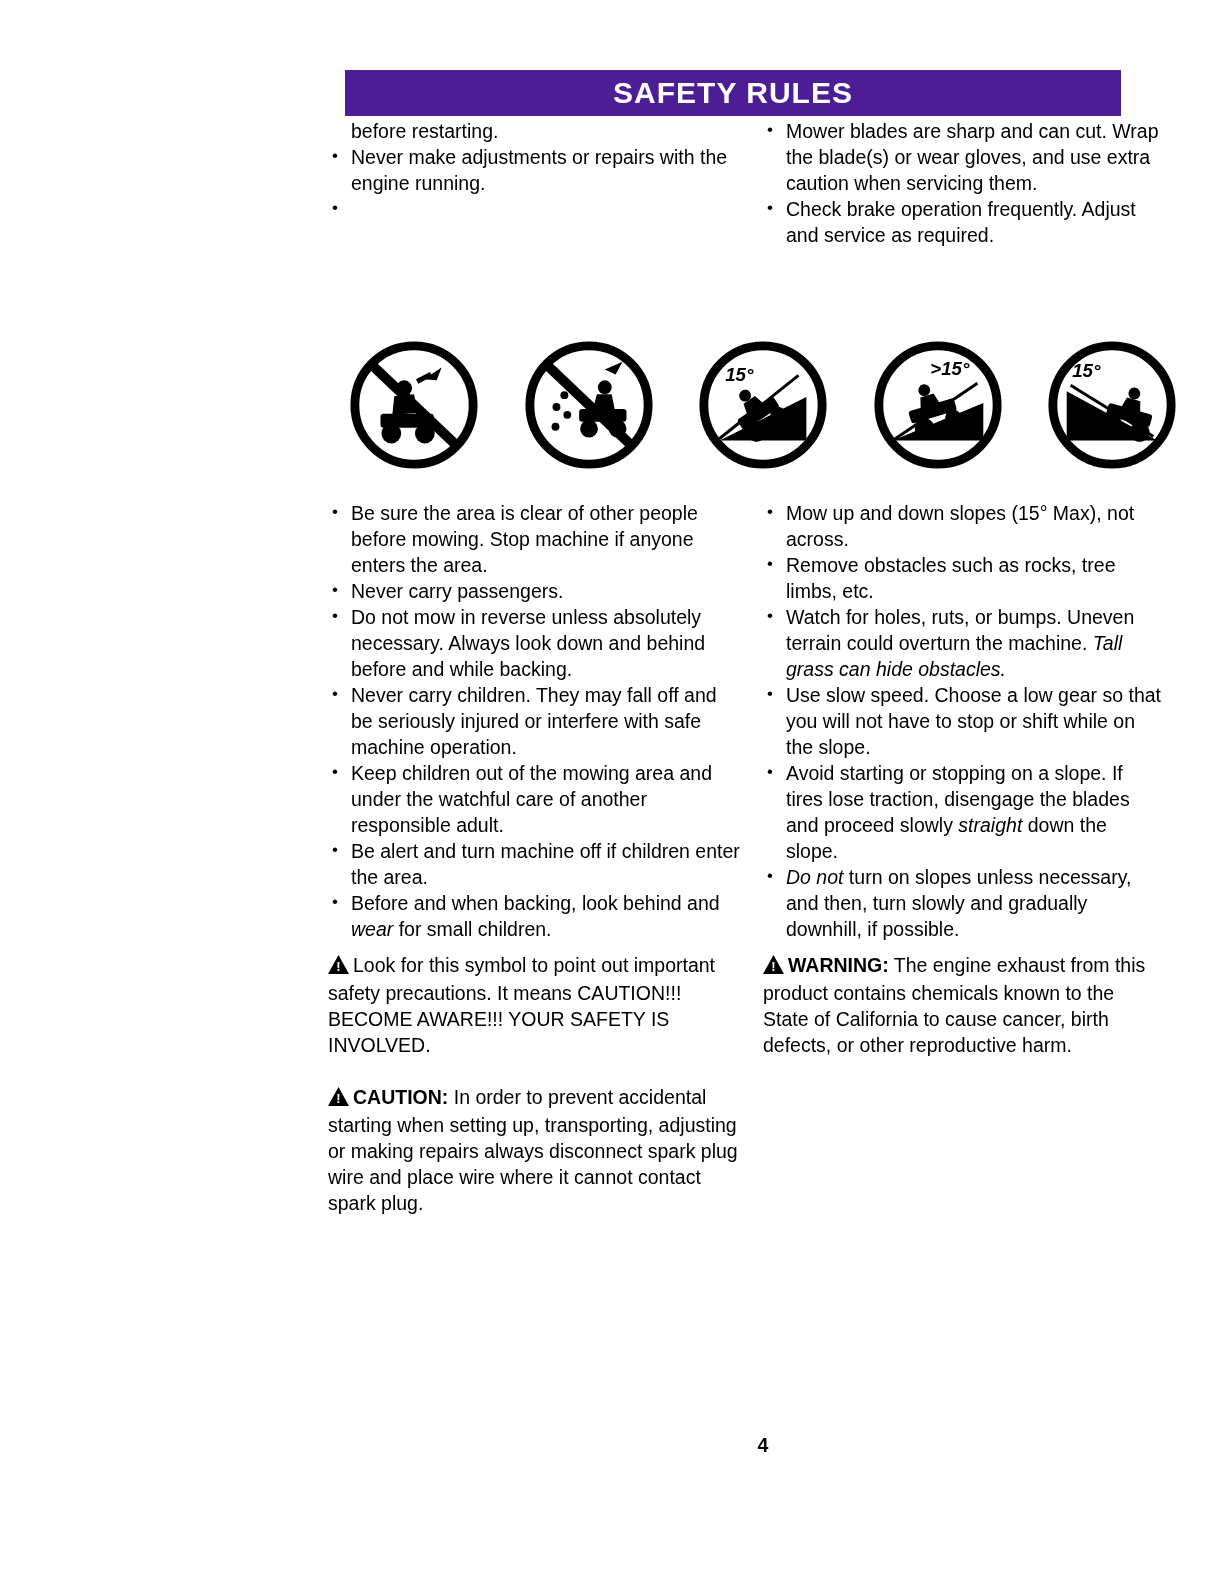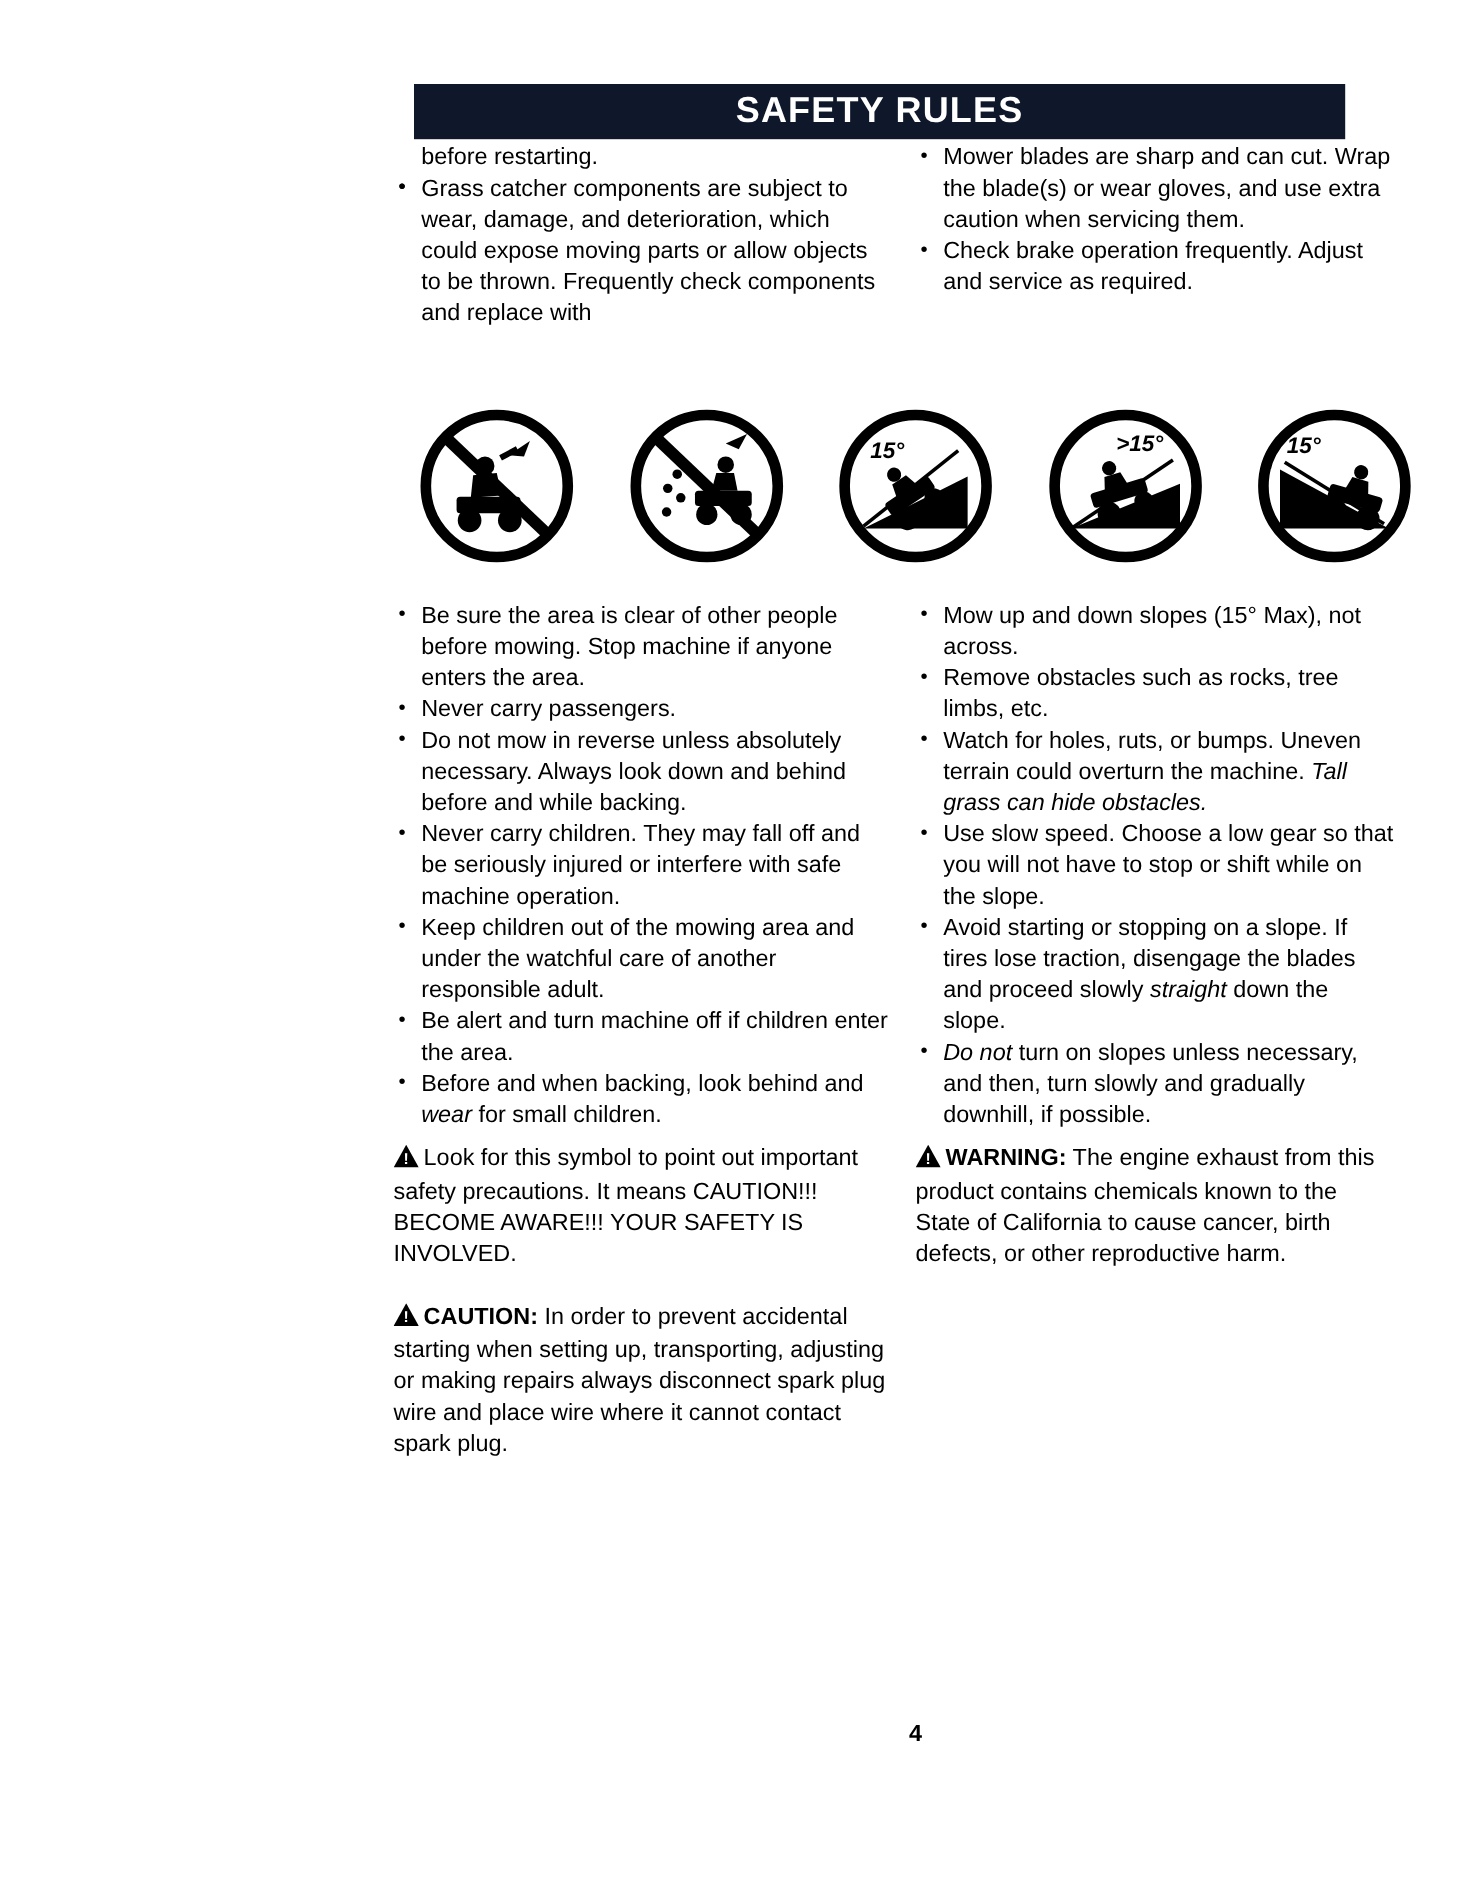--- a/index.html
+++ b/index.html
@@ -13,21 +13,21 @@
     font-family: "Liberation Sans", sans-serif;
     font-size: 19.5px;
     line-height: 26px;
   }
   .header-bar {
     position: absolute;
     left: 345px;
     top: 70px;
     width: 776px;
     height: 46px;
-    background: #0f172a;
+    background: #4c1d95;
     color: #ffffff;
     display: flex;
     align-items: center;
     justify-content: center;
     font-size: 30px;
     font-weight: bold;
     letter-spacing: 1px;
   }
   .columns {
     position: absolute;
@@ -84,22 +84,22 @@
 <div class="page">
 
   <div class="header-bar">
     <span>SAFETY RULES</span>
   </div>
 
   <div class="columns top-columns">
     <div class="col-left">
       <p class="intro">before restarting.</p>
       <ul class="bullets">
+          <li class="bullet-item"><span class="marker">•</span><span class="bullet-text"><span>Never make adjustments or repairs with the engine running.</span></span></li>
           <li class="bullet-item"><span class="marker">•</span></li>
-          <li class="bullet-item"><span class="marker">•</span><span class="bullet-text"><span>Grass catcher components are subject to wear, damage, and deterioration, which could expose moving parts or allow objects to be thrown. Frequently check components and replace with</span></span></li>
         </ul>
     </div>
     <div class="col-right">
       <ul class="bullets">
           <li class="bullet-item"><span class="marker">•</span><span class="bullet-text"><span>Mower blades are sharp and can cut. Wrap the blade(s) or wear gloves, and use extra caution when servicing them.</span></span></li>
           <li class="bullet-item"><span class="marker">•</span><span class="bullet-text"><span>Check brake operation frequently. Adjust and service as required.</span></span></li>
         </ul>
     </div>
   </div>
 

